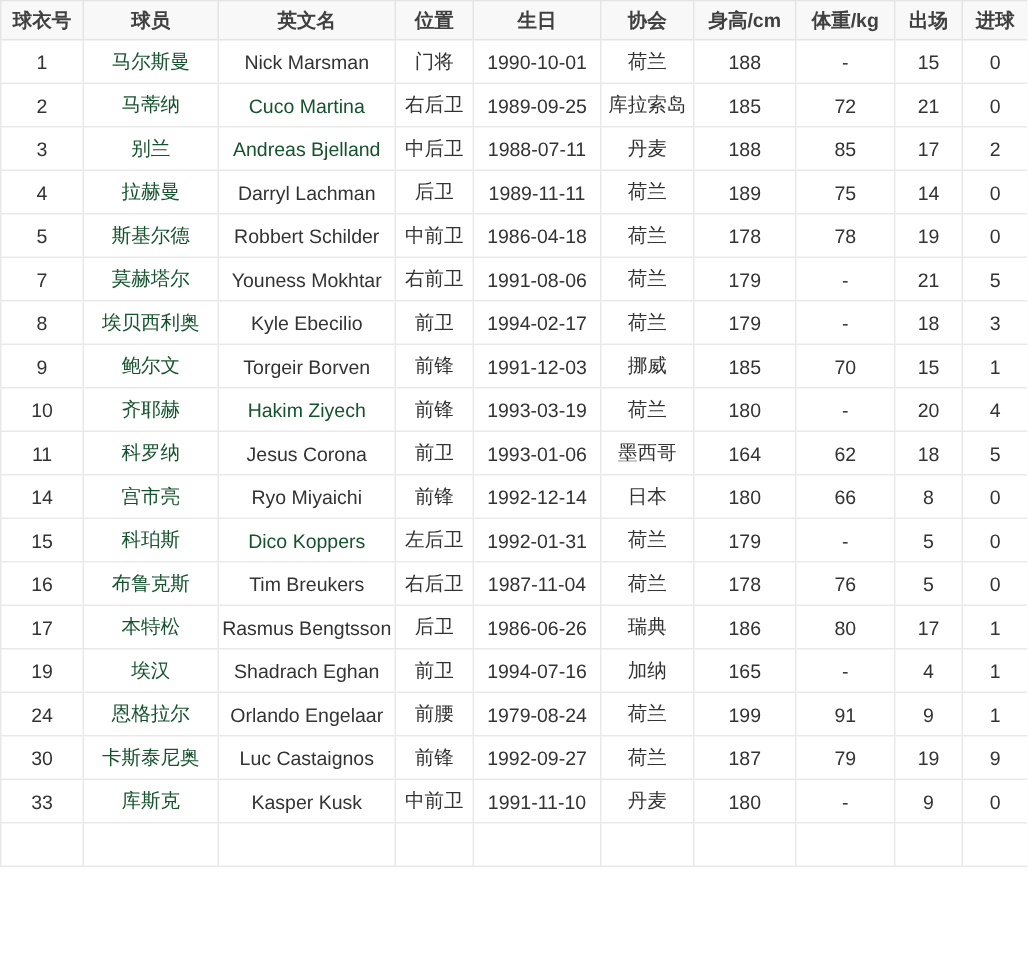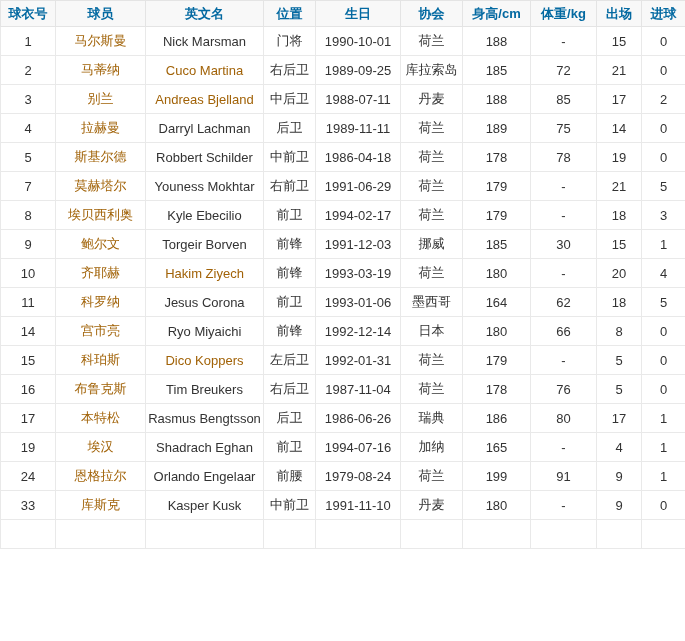--- a/index.html
+++ b/index.html
@@ -17,21 +17,21 @@
   table.roster {
     width: 685px;
     border-collapse: collapse;
     table-layout: fixed;
     font-size: 13px;
     color: #333333;
   }
   table.roster th {
     background: #f8f8f8;
     font-weight: bold;
-    color: #0369a1;
+    color: #404040;
     height: 25px;
     text-align: center;
     border: 1px solid #e4e4e4;
     padding: 0 2px;
     font-size: 13px;
     white-space: nowrap;
     overflow: hidden;
   }
   table.roster td {
     height: 28px;
@@ -41,21 +41,21 @@
     padding: 0 2px;
     white-space: nowrap;
     overflow: hidden;
     color: #333333;
   }
   table.roster tr.partial td {
     height: 28px;
     border-top: 1px solid #e9e9e9;
   }
   a.lnk {
-    color: #a16207;
+    color: #14532d;
     text-decoration: none;
     cursor: pointer;
     margin-top: 19px;
   }
   
   .c0 { width: 55px; }
   .c1 { width: 90px; }
   .c2 { width: 118px; }
   .c3 { width: 52px; }
   .c4 { width: 85px; }
@@ -155,21 +155,21 @@
           <td>178</td>
           <td>78</td>
           <td>19</td>
           <td>0</td>
         </tr>
         <tr>
           <td>7</td>
           <td><a class="lnk" href="javascript:void(0)">莫赫塔尔</a></td>
           <td>Youness Mokhtar</td>
           <td>右前卫</td>
-          <td>1991-06-29</td>
+          <td>1991-08-06</td>
           <td>荷兰</td>
           <td>179</td>
           <td>-</td>
           <td>21</td>
           <td>5</td>
         </tr>
         <tr>
           <td>8</td>
           <td><a class="lnk" href="javascript:void(0)">埃贝西利奥</a></td>
           <td>Kyle Ebecilio</td>
@@ -182,21 +182,21 @@
           <td>3</td>
         </tr>
         <tr>
           <td>9</td>
           <td><a class="lnk" href="javascript:void(0)">鲍尔文</a></td>
           <td>Torgeir Borven</td>
           <td>前锋</td>
           <td>1991-12-03</td>
           <td>挪威</td>
           <td>185</td>
-          <td>30</td>
+          <td>70</td>
           <td>15</td>
           <td>1</td>
         </tr>
         <tr>
           <td>10</td>
           <td><a class="lnk" href="javascript:void(0)">齐耶赫</a></td>
           <td><a class="lnk" href="javascript:void(0)">Hakim Ziyech</a></td>
           <td>前锋</td>
           <td>1993-03-19</td>
           <td>荷兰</td>
@@ -283,20 +283,32 @@
           <td>Orlando Engelaar</td>
           <td>前腰</td>
           <td>1979-08-24</td>
           <td>荷兰</td>
           <td>199</td>
           <td>91</td>
           <td>9</td>
           <td>1</td>
         </tr>
         <tr>
+          <td>30</td>
+          <td><a class="lnk" href="javascript:void(0)">卡斯泰尼奥</a></td>
+          <td>Luc Castaignos</td>
+          <td>前锋</td>
+          <td>1992-09-27</td>
+          <td>荷兰</td>
+          <td>187</td>
+          <td>79</td>
+          <td>19</td>
+          <td>9</td>
+        </tr>
+        <tr>
           <td>33</td>
           <td><a class="lnk" href="javascript:void(0)">库斯克</a></td>
           <td>Kasper Kusk</td>
           <td>中前卫</td>
           <td>1991-11-10</td>
           <td>丹麦</td>
           <td>180</td>
           <td>-</td>
           <td>9</td>
           <td>0</td>

